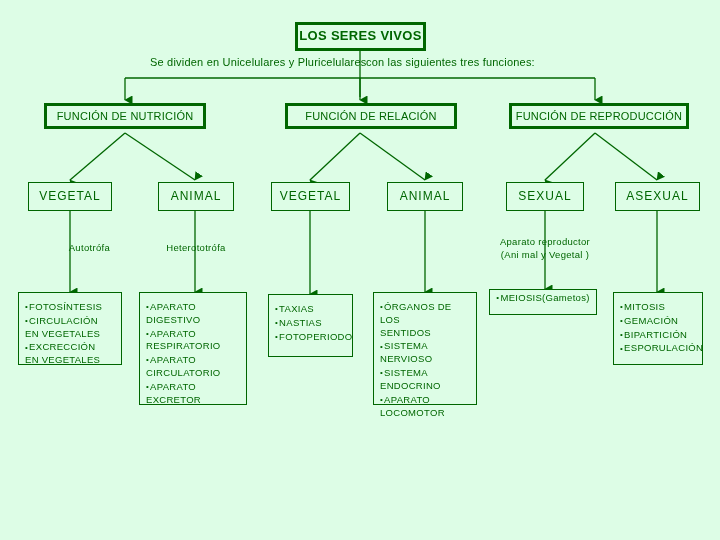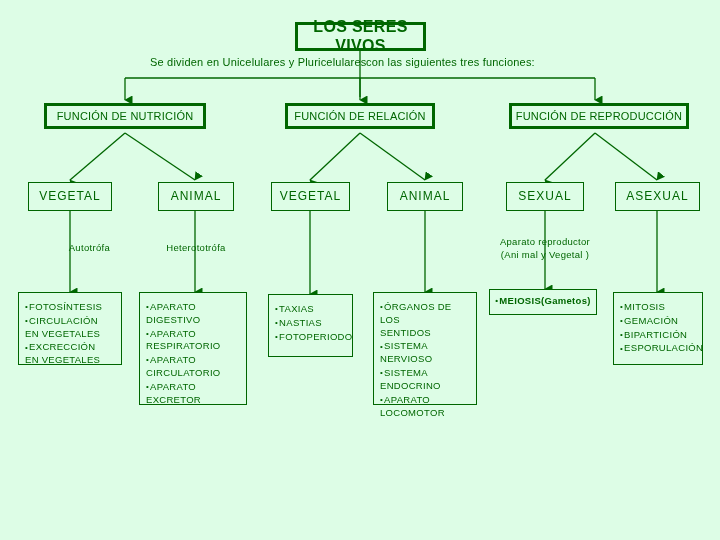--- a/index.html
+++ b/index.html
@@ -29,21 +29,21 @@
     border: 2px solid #006600;
     background: #ddfde6;
     color: #006600;
     display: flex;
     align-items: center;
     justify-content: center;
     text-align: center;
     line-height: 1.15;
   }
   .title-node {
-    font-size: 16px;
+    font-size: 13px;
     font-weight: bold;
     letter-spacing: 0.3px;
     border-width: 3px;
   }
   .func-node {
     font-size: 11px;
     font-weight: normal;
     letter-spacing: 0.2px;
     border-width: 3px;
   }
@@ -74,22 +74,20 @@
     line-height: 1.35;
   }
   .list-node li::before {
     content: "\2022";
     font-size: 8px;
     vertical-align: middle;
     margin-right: 1px;
   }
   .list-node.centered {
     justify-content: center;
-    align-items: center;
-    font-weight: bold;
   }
   .list-node.centered li {
     text-align: center;
   }
   .plain-label {
     position: absolute;
     color: #006600;
     font-size: 9.5px;
     text-align: center;
     line-height: 1.35;
@@ -147,21 +145,21 @@
   <div class="node title-node" style="left:295px; top:22px; width:131px; height:29px;">
     <span>LOS SERES VIVOS</span>
   </div>
 
   <div class="caption" style="left:150px; top:56px;">Se dividen en Unicelulares y Pluricelulares</div>
   <div class="caption" style="left:366px; top:56px;">con las siguientes  tres  funciones:</div>
 
   <div class="node func-node" style="left:44px; top:103px; width:162px; height:26px;">
     <span>FUNCIÓN DE NUTRICIÓN</span>
   </div>
-  <div class="node func-node" style="left:285px; top:103px; width:150px; height:26px;">
+  <div class="node func-node" style="left:285px; top:103px; width:172px; height:26px;">
     <span>FUNCIÓN DE RELACIÓN</span>
   </div>
   <div class="node func-node" style="left:509px; top:103px; width:180px; height:26px;">
     <span>FUNCIÓN DE REPRODUCCIÓN</span>
   </div>
 
   <div class="node cat-node" style="left:28px; top:182px; width:84px; height:29px;">
     <span>VEGETAL</span>
   </div>
   <div class="node cat-node" style="left:158px; top:182px; width:76px; height:29px;">

